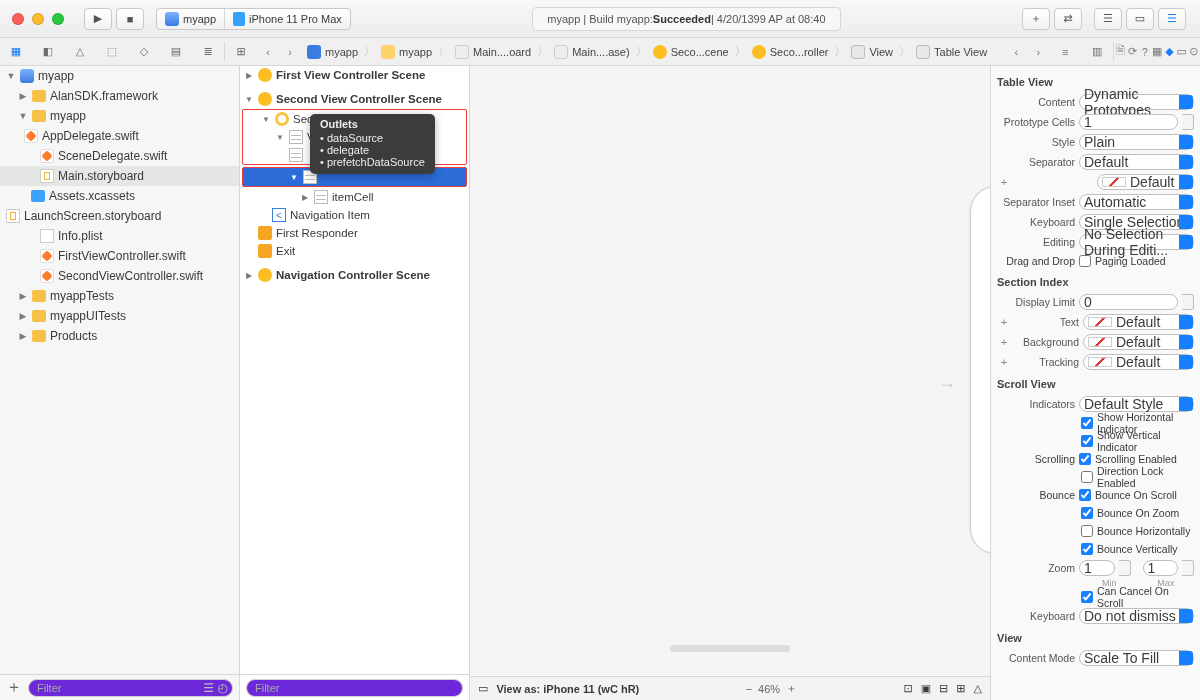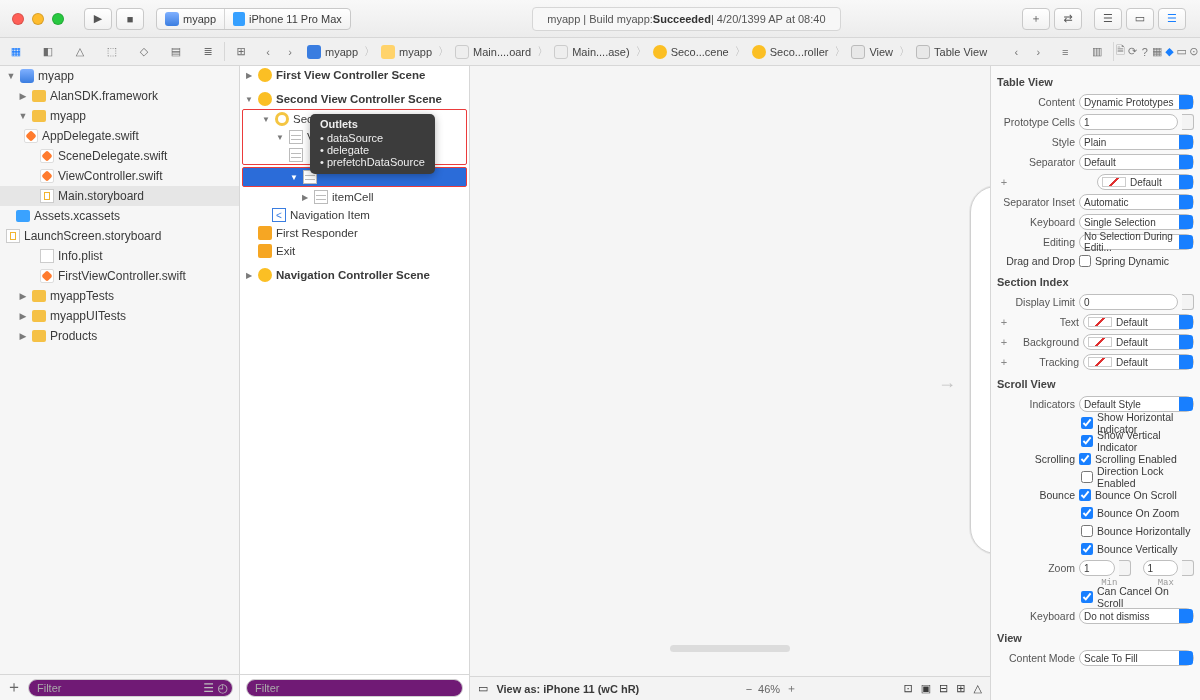--- a/index.html
+++ b/index.html
@@ -45,21 +45,21 @@
   .row.sel { background:#e6e6e6; }
   .tri { width:10px; text-align:center; color:#7a7a7a; font-size:9px; }
   .ic-folder { width:14px; height:12px; background:#3aa2ff; border-radius:2px; display:inline-block; }
   .ic-folder.y { background:#f5c146; }
   .ic-swift { width:14px; height:14px; border-radius:2px; background:#fff; border:1px solid #ddd; display:inline-flex; align-items:center; justify-content:center; }
   .ic-swift::after { content:""; width:8px; height:8px; background:#ff7b2e; border-radius:2px; transform:rotate(45deg); }
   .ic-sb { width:14px; height:14px; border:1px solid #ccc; background:#fff; display:inline-block; position:relative; }
   .ic-sb::after { content:""; position:absolute; inset:2px 3px; border:1px solid #f2b430; }
   .ic-plist { width:14px; height:14px; background:#fff; border:1px solid #ccc; display:inline-block; }
   .nav-bottom { margin-top:auto; height:26px; border-top:1px solid #d7d7d7; display:flex; align-items:center; padding:0 6px; gap:6px; }
-  .filter-pill { flex:1; height:18px; border:1px solid #d0d0d0; border-radius:9px; background:#701a75; display:flex; align-items:center; padding:0 18px 0 8px; font-size:11px; color:#aaa; position:relative; }
+  .filter-pill { flex:1; height:18px; border:1px solid #d0d0d0; border-radius:9px; background:#6d28d9; display:flex; align-items:center; padding:0 18px 0 8px; font-size:11px; color:#aaa; position:relative; }
   .filter-pill .c { position:absolute; right:4px; color:#bbb; font-size:12px; }
   
   .ol-row { display:flex; align-items:center; height:18px; font-size:11.5px; gap:4px; padding-right:4px; }
   .ol-row .tri { font-size:8px; }
   .ic-scene-dot { width:14px; height:14px; border-radius:50%; background:#fbbf24; display:inline-block; }
   .ic-vc { width:14px; height:14px; border-radius:50%; background:#fff; border:3px solid #f4c542; }
   .ic-table { width:14px; height:14px; background:#fff; border:1px solid #bbb; position:relative; }
   .ic-table::before, .ic-table::after { content:""; position:absolute; left:1px; right:1px; height:1px; background:#bbb; }
   .ic-table::before{top:4px;} .ic-table::after{top:8px;}
   .ic-nav { width:14px; height:14px; border:1px solid #3a7de0; color:#3a7de0; font-size:10px; display:flex; align-items:center; justify-content:center; }
@@ -80,30 +80,30 @@
   .canvas-scroll { position:absolute; bottom:24px; left:50%; transform:translateX(-50%); width:120px; height:7px; background:#dcdcdc; border-radius:4px; }
   .canvas-bottom { height:24px; border-top:1px solid #d7d7d7; background:#f3f3f3; display:flex; align-items:center; font-size:11px; padding:0 8px; gap:8px; }
   .zoom-ctrl { display:flex; align-items:center; gap:6px; color:#666; }
   .canvas-bottom .sp { flex:1; }
   .insp-tab { flex:1; display:flex; align-items:center; justify-content:center; color:#7a7a7a; }
   .insp-tab.active { color:#187fff; }
   .insp-body { flex:1; overflow:auto; padding:4px 6px 12px; }
   .sec-h { font-weight:600; color:#444; padding:6px 0 4px; font-size:11px; }
   .prow { display:flex; align-items:center; height:20px; gap:4px; }
   .prow .lbl { width:78px; text-align:right; color:#555; font-size:10.5px; }
-  .prow .ctrl { flex:1; height:16px; border:1px solid #bfbfbf; border-radius:8px; background:#fff; font-size:10px; padding:0 4px; display:flex; align-items:center; position:relative; }
+  .prow .ctrl { flex:1; height:16px; border:1px solid #bfbfbf; border-radius:8px; background:#fff; font-size:14px; padding:0 4px; display:flex; align-items:center; position:relative; }
   .prow .ctrl.sel::after { content:""; position:absolute; right:0; top:0; bottom:0; width:14px; background:#187fff; border-radius:0 3px 3px 0; }
   .prow .ctrl .swatch { width:24px; height:10px; background:linear-gradient(135deg,#fff 45%,#e03131 46%,#e03131 54%,#fff 55%); border:1px solid #ccc; margin-right:4px; }
   .prow .num { width:44px; text-align:right; padding-right:2px; }
   .prow .step { width:12px; height:16px; border:1px solid #bfbfbf; border-left:0; border-radius:0 3px 3px 0; background:#f4f4f4; position:relative; }
   .chk { display:flex; align-items:center; gap:4px; padding-left:84px; height:18px; font-size:10.5px; }
   .chk input { accent-color:#187fff; margin:0; width:12px; height:12px; }
   .plus { width:14px; color:#888; text-align:center; }
   .subcap { display:flex; font-size:9px; color:#999; padding-left:84px; }
-  .subcap span { flex:1; text-align:center;font-family:Liberation Mono, monospace; }
+  .subcap span { flex:1; text-align:center; }
 </style>
 </head>
 <body>
 
 <div class="titlebar">
   <div class="traffic">
     <div class="dot red"></div>
     <div class="dot yellow"></div>
     <div class="dot green"></div>
   </div>
@@ -225,43 +225,43 @@
         <span>myapp</span>
       </div>
     <div class="row" style="padding-left:24px">
         <span class="ic-swift"></span>
         <span>AppDelegate.swift</span>
       </div>
     <div class="row" style="padding-left:40px">
         <span class="ic-swift"></span>
         <span>SceneDelegate.swift</span>
       </div>
-    <div class="row" style="padding-left:40px">
-        <span class="ic-swift"></span>
-        <span>ViewController.swift</span>
-      </div>
     <div class="row sel" style="padding-left:40px">
         <span class="ic-sb"></span>
         <span>Main.storyboard</span>
       </div>
-    <div class="row" style="padding-left:16px">
+    <div class="row" style="padding-left:31px">
         <span class="ic-folder"></span>
         <span>Assets.xcassets</span>
       </div>
     <div class="row" style="">
         <span class="ic-sb"></span>
         <span>LaunchScreen.storyboard</span>
       </div>
     <div class="row" style="padding-left:40px">
         <span class="ic-plist"></span>
         <span>Info.plist</span>
       </div>
     <div class="row" style="padding-left:40px">
         <span class="ic-swift"></span>
         <span>FirstViewController.swift</span>
+      </div>
+    <div class="row" style="padding-left:40px">
+        <span class="ic-swift"></span>
+        <span>SecondViewController.swift</span>
       </div>
     <div class="row" style="padding-left:18px">
         <span class="tri">▶</span>
         <span class="ic-folder y"></span>
         <span>myappTests</span>
       </div>
     <div class="row" style="padding-left:18px">
         <span class="tri">▶</span>
         <span class="ic-folder y"></span>
         <span>myappUITests</span>
@@ -426,21 +426,21 @@
         </div>
       <div class="prow">
           <div class="lbl">Editing</div>
           <div class="ctrl sel">
             <span>No Selection During Editi...</span>
           </div>
         </div>
       <div class="chk">
           <div class="lbl" style="width:78px; text-align:right; margin-left:-84px;">Drag and Drop</div>
           <input type="checkbox" style="">
-          <span>Spring Dynamic</span>
+          <span>Paging Loaded</span>
         </div>
 
       <div class="sec-h">Section Index</div>
       <div class="prow">
           <div class="lbl">Display Limit</div>
           <div class="ctrl num">
             <span>0</span>
           </div>
           <div class="step"></div>
         </div>

